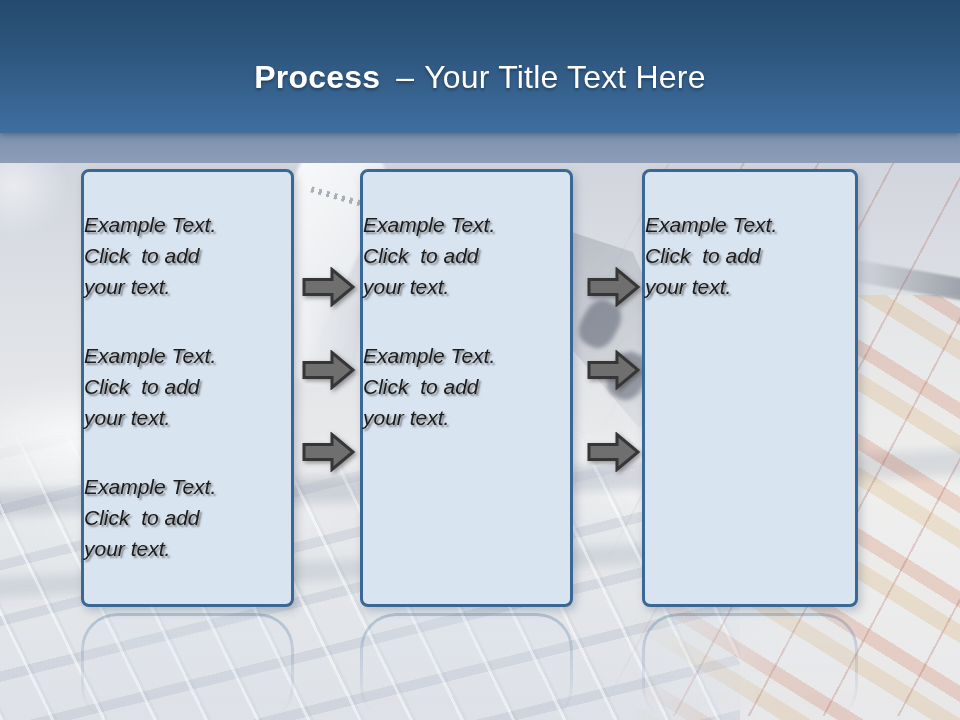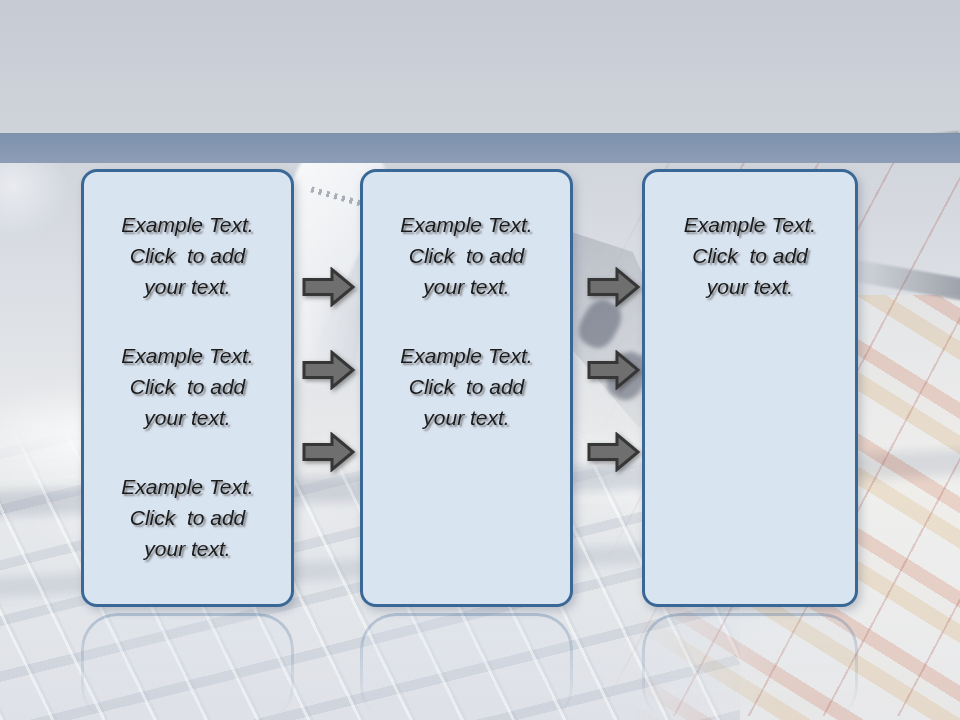--- a/index.html
+++ b/index.html
@@ -61,24 +61,24 @@
   .title-bar { left:0; top:0; width:960px; height:133px;
     background:linear-gradient(180deg,#254a6e 0%,#2d557d 38%,#3f6f9f 100%);
     box-shadow:0 2px 6px rgba(30,50,80,.45);
     display:flex; align-items:center; justify-content:center; }
   .title { margin:0; padding-top:22px; color:#fff; font-size:32px; font-weight:400;
     text-shadow:0 2px 3px rgba(0,0,0,.35); letter-spacing:.2px; white-space:pre; }
   .title-bold { font-weight:700; }
   .title-sep { margin:0 10px 0 16px; }
 
   
-  .pbox { position:absolute; top:169px; height:438px; border-radius:16px;
+  .pbox { position:absolute; top:169px; height:438px; border-radius:8px;
     background:#d9e4f1; border:3px solid #3a6896; box-sizing:border-box;
     box-shadow:3px 4px 9px rgba(100,112,134,.35);
-    padding-top:37px; text-align:center; }
+    padding-top:37px; }
   .pbox.b1 { left:81px;  width:213px; }
   .pbox.b2 { left:360px; width:213px; }
   .pbox.b3 { left:642px; width:216px; }
   .para { margin:0; font-style:italic; font-size:21px; line-height:31px; color:#1b1b1b;
     white-space:pre-wrap; text-shadow:2px 2px 2px rgba(90,90,90,.7); }
   .para + .para { margin-top:38px; }
 
   
   .reflection { position:absolute; top:613px; height:110px; border-radius:36px;
     border:3px solid rgba(62,104,150,.4); background:rgba(214,228,241,.25); box-sizing:border-box;
@@ -117,20 +117,23 @@
   <div class="abs warm-building"></div>
   <div class="abs red-lines"></div>
   <div class="abs beam b1"></div>
   <div class="abs beam b2"></div>
 
   <div class="reflection r1"></div>
   <div class="reflection r2"></div>
   <div class="reflection r3"></div>
 
   <div class="abs sky-band"></div>
+  <header class="abs title-bar">
+    <h1 class="title"><span class="title-bold">Process</span><span class="title-sep">–</span><span class="title-rest">Your Title Text Here</span></h1>
+  </header>
 
   <div class="pbox b1">
     <p class="para">Example Text.
 Click  to add
 your text.</p>
     <p class="para">Example Text.
 Click  to add
 your text.</p>
     <p class="para">Example Text.
 Click  to add

